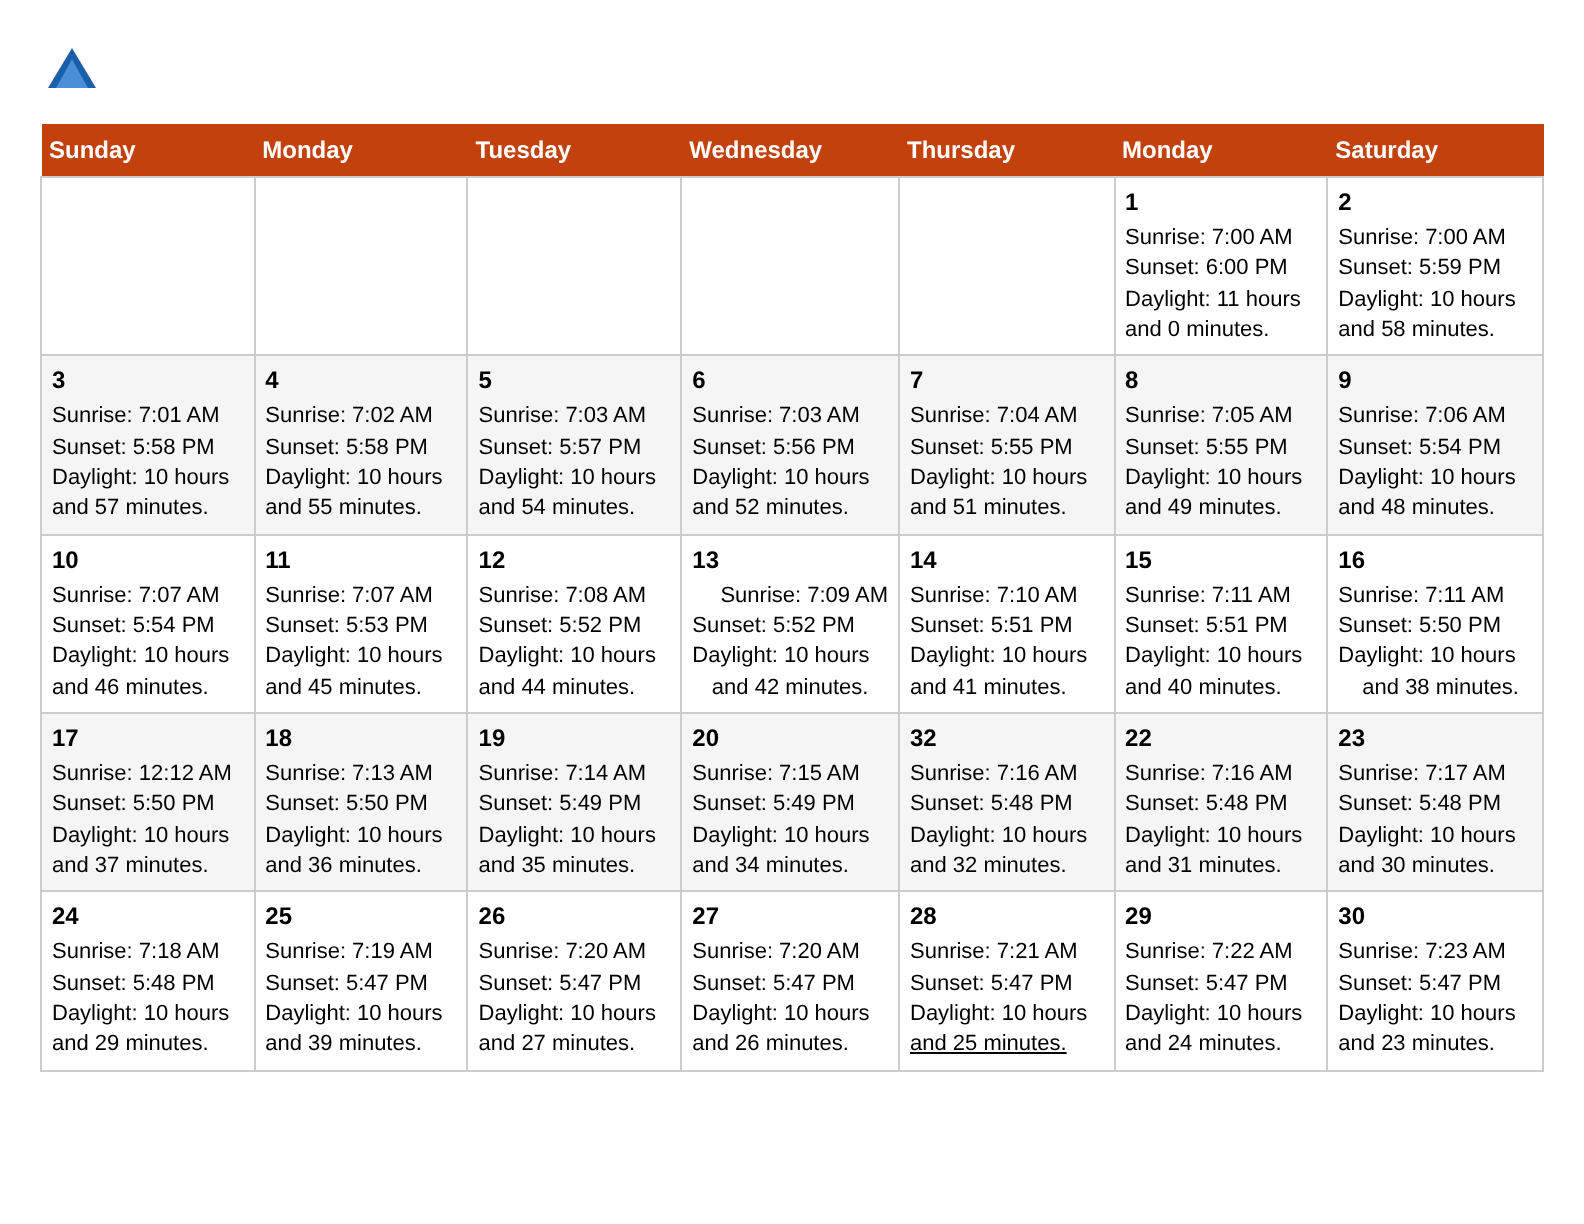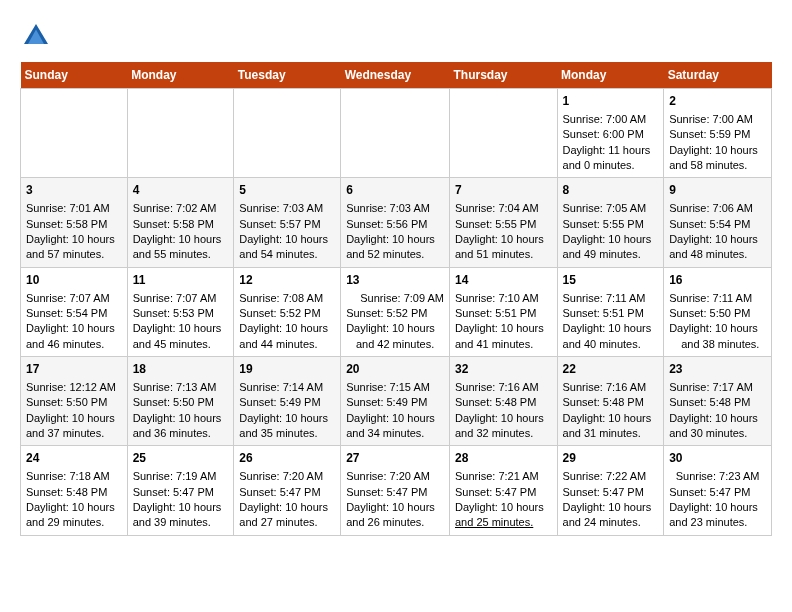--- a/index.html
+++ b/index.html
@@ -324,20 +324,20 @@
         </td>
         <td>
           <span class="day-num">29</span>
           <span style="display: block;">Sunrise: 7:22 AM</span>
           <span style="display: block;">Sunset: 5:47 PM</span>
           <span style="display: block;">Daylight: 10 hours</span>
           <span style="display: block;">and 24 minutes.</span>
         </td>
         <td>
           <span class="day-num">30</span>
-          <span style="display: block; text-align: center;">Sunrise: 7:23 AM</span>
+          <span style="display: block;">Sunrise: 7:23 AM</span>
           <span style="display: block;">Sunset: 5:47 PM</span>
           <span style="display: block;">Daylight: 10 hours</span>
           <span style="display: block;">and 23 minutes.</span>
         </td>
       </tr>
     </tbody>
 </table>
 
 </body></html>

